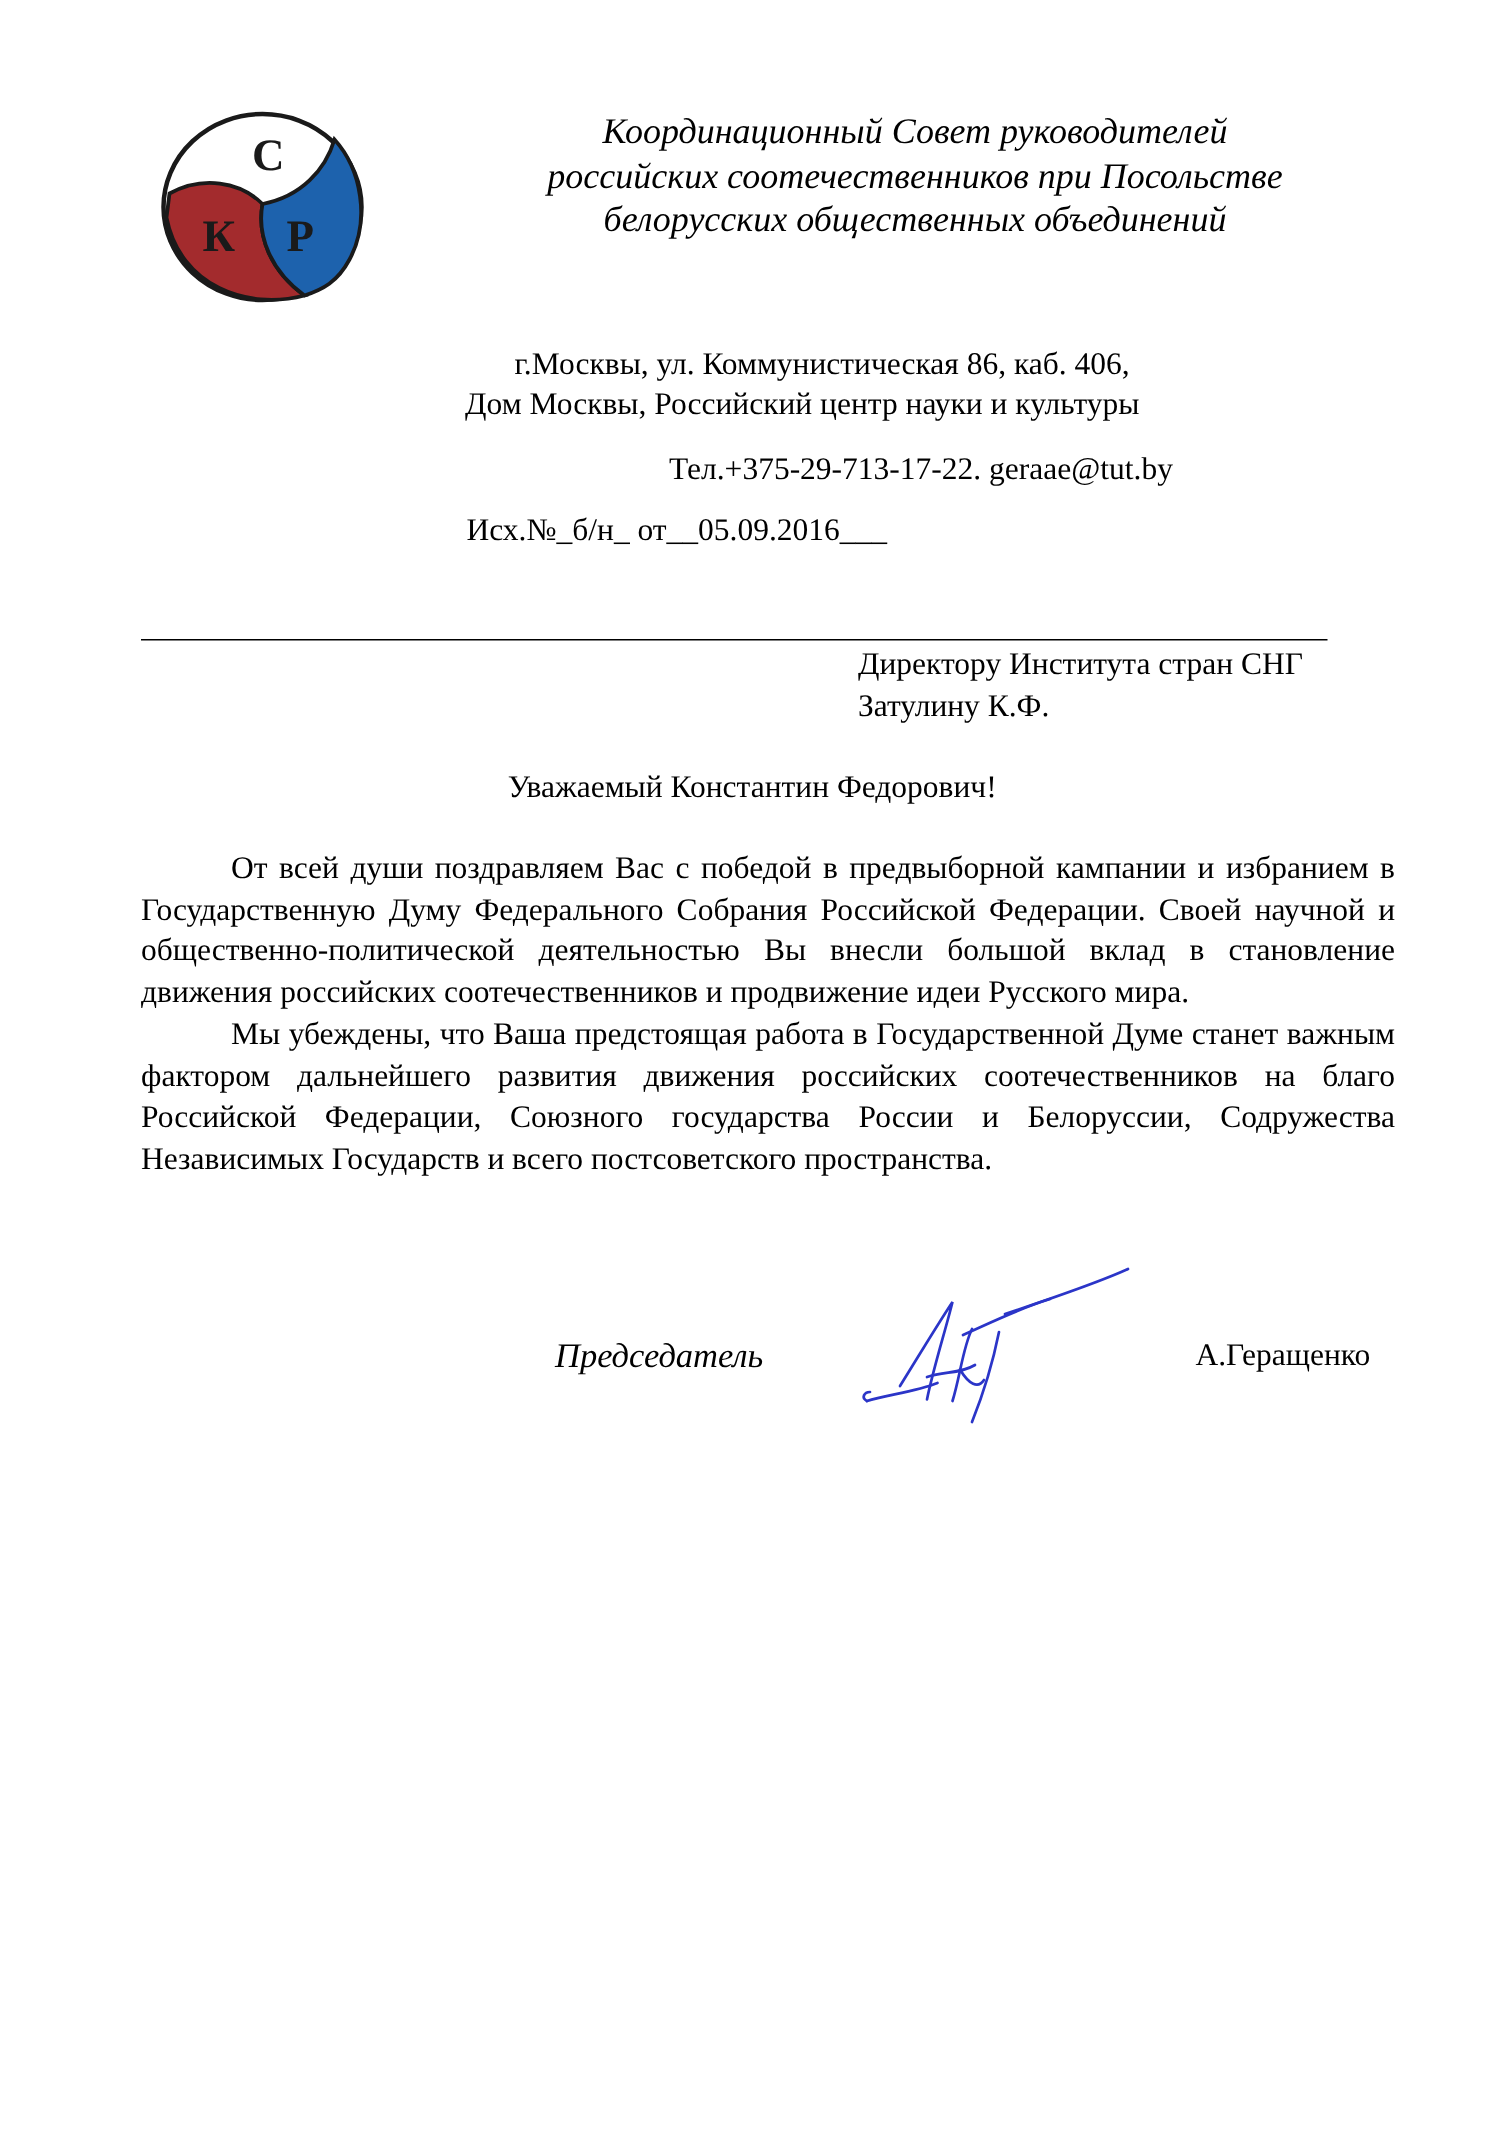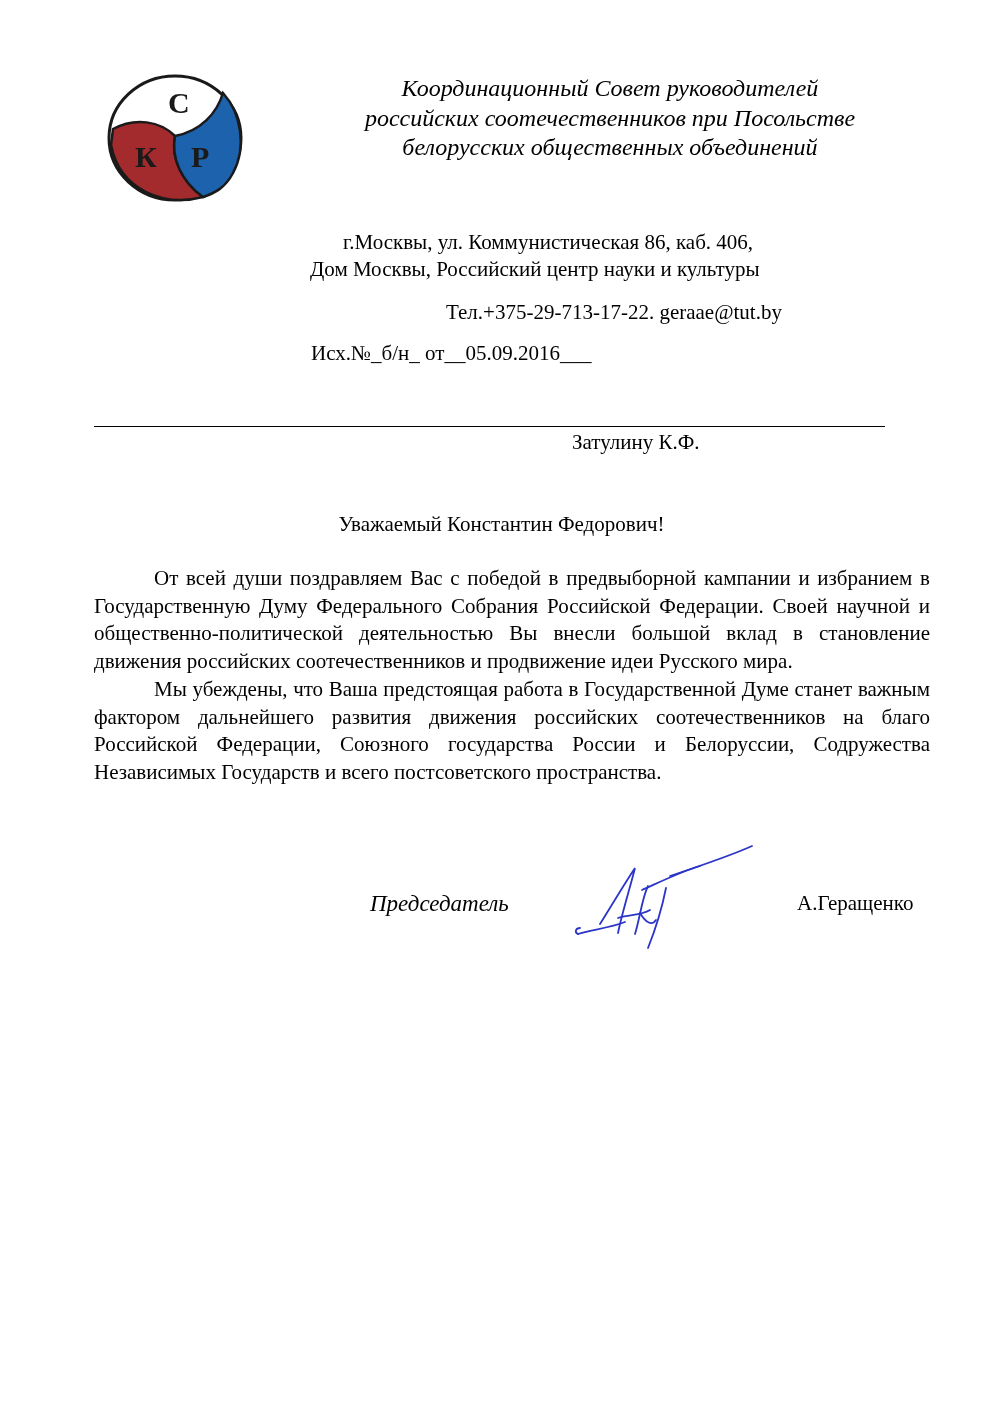--- a/index.html
+++ b/index.html
@@ -46,20 +46,21 @@
 
 <div class="abs addr" style="left:343px; top:229px;">г.Москвы, ул. Коммунистическая 86, каб. 406,</div>
 <div class="abs addr" style="left:310px; top:256px;text-align:center;">Дом Москвы, Российский центр науки и культуры</div>
 <div class="abs addr" style="left:446px; top:284px;margin-top:15px;">Тел.+375-29-713-17-22. geraae@tut.by</div>
 
 <div class="abs ref">Исх.№_б/н_ от__05.09.2016___</div>
 
 <div class="abs rule"></div>
 
 <div class="abs recip">
+  <div>Директору Института стран СНГ</div>
   <div>Затулину К.Ф.</div>
 </div>
 
 <div class="abs greet">Уважаемый Константин Федорович!</div>
 
 <div class="abs body">
   <p>От всей души поздравляем Вас с победой в предвыборной кампании и избранием в Государственную Думу Федерального Собрания Российской Федерации. Своей научной и общественно-политической деятельностью Вы внесли большой вклад в становление движения российских соотечественников и продвижение идеи Русского мира.</p>
   <p>Мы убеждены, что Ваша предстоящая работа в Государственной Думе станет важным фактором дальнейшего развития движения российских соотечественников на благо Российской Федерации, Союзного государства России и Белоруссии, Содружества Независимых Государств и всего постсоветского пространства.</p>
 </div>
 

